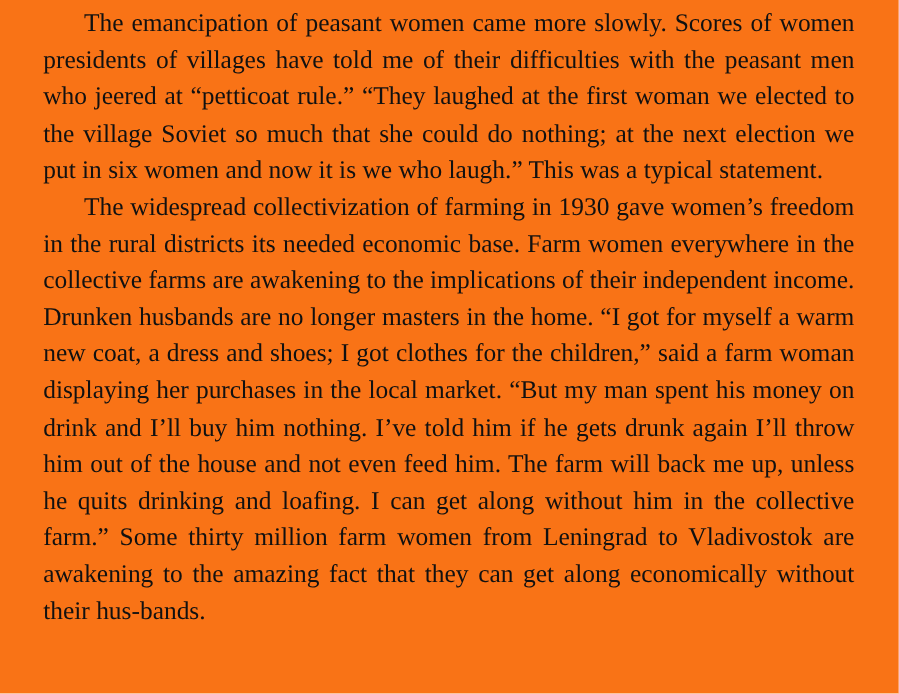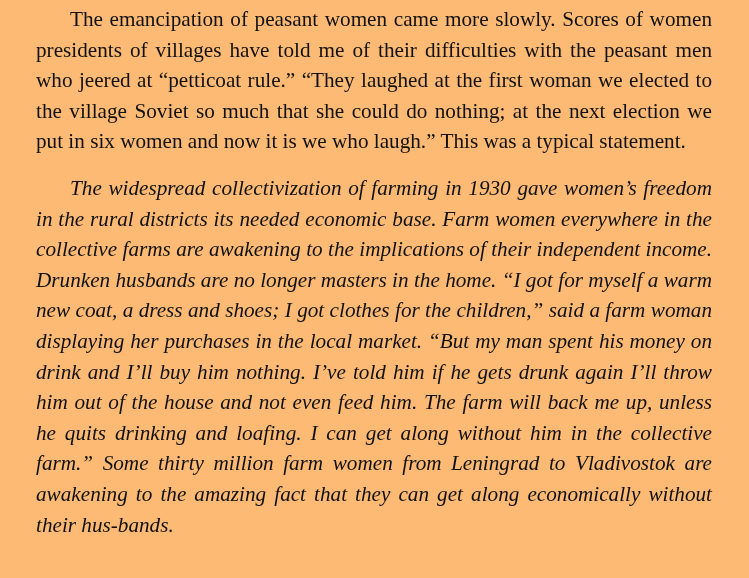--- a/index.html
+++ b/index.html
@@ -4,21 +4,21 @@
 <style>
   html, body {
     margin: 0;
     padding: 0;
     background: #ffffff;
   }
   .page {
     position: relative;
     width: 749px;
     height: 578px;
-    background: #fdba74;
+    background: #f97316;
     overflow: hidden;
     font-family: "Liberation Serif", "DejaVu Serif", serif;
   }
   .text-column {
     position: absolute;
     left: 36px;
     top: 4px;
     width: 676px;
     color: #111111;
   }
@@ -26,22 +26,21 @@
     margin: 0;
     font-size: 21.2px;
     line-height: 30.6px;
     text-align: justify;
     text-justify: inter-word;
     text-indent: 34px;
     -webkit-hyphens: manual;
     hyphens: manual;
   }
   .para + .para {
-    margin-top: 16px;
-    font-style: italic;
+    margin-top: 0;
   }
 </style>
 </head>
 <body>
 
 <div class="page">
   <div class="text-column">
     <p class="para">The emancipation of peasant women came more slowly. Scores of women presidents of villages have told me of their difficulties with the peasant men who jeered at “petticoat rule.” “They laughed at the first woman we elected to the village Soviet so much that she could do nothing; at the next election we put in six women and now it is we who laugh.” This was a typical statement.</p>
     <p class="para">The widespread collectivization of farming in 1930 gave women’s freedom in the rural districts its needed economic base. Farm women everywhere in the collective farms are awakening to the implications of their independent income. Drunken husbands are no longer masters in the home. “I got for myself a warm new coat, a dress and shoes; I got clothes for the children,” said a farm woman displaying her purchases in the local market. “But my man spent his money on drink and I’ll buy him nothing. I’ve told him if he gets drunk again I’ll throw him out of the house and not even feed him. The farm will back me up, unless he quits drinking and loafing. I can get along without him in the collective farm.” Some thirty million farm women from Leningrad to Vladivostok are awakening to the amazing fact that they can get along economically without their hus-bands.</p>
   </div>

